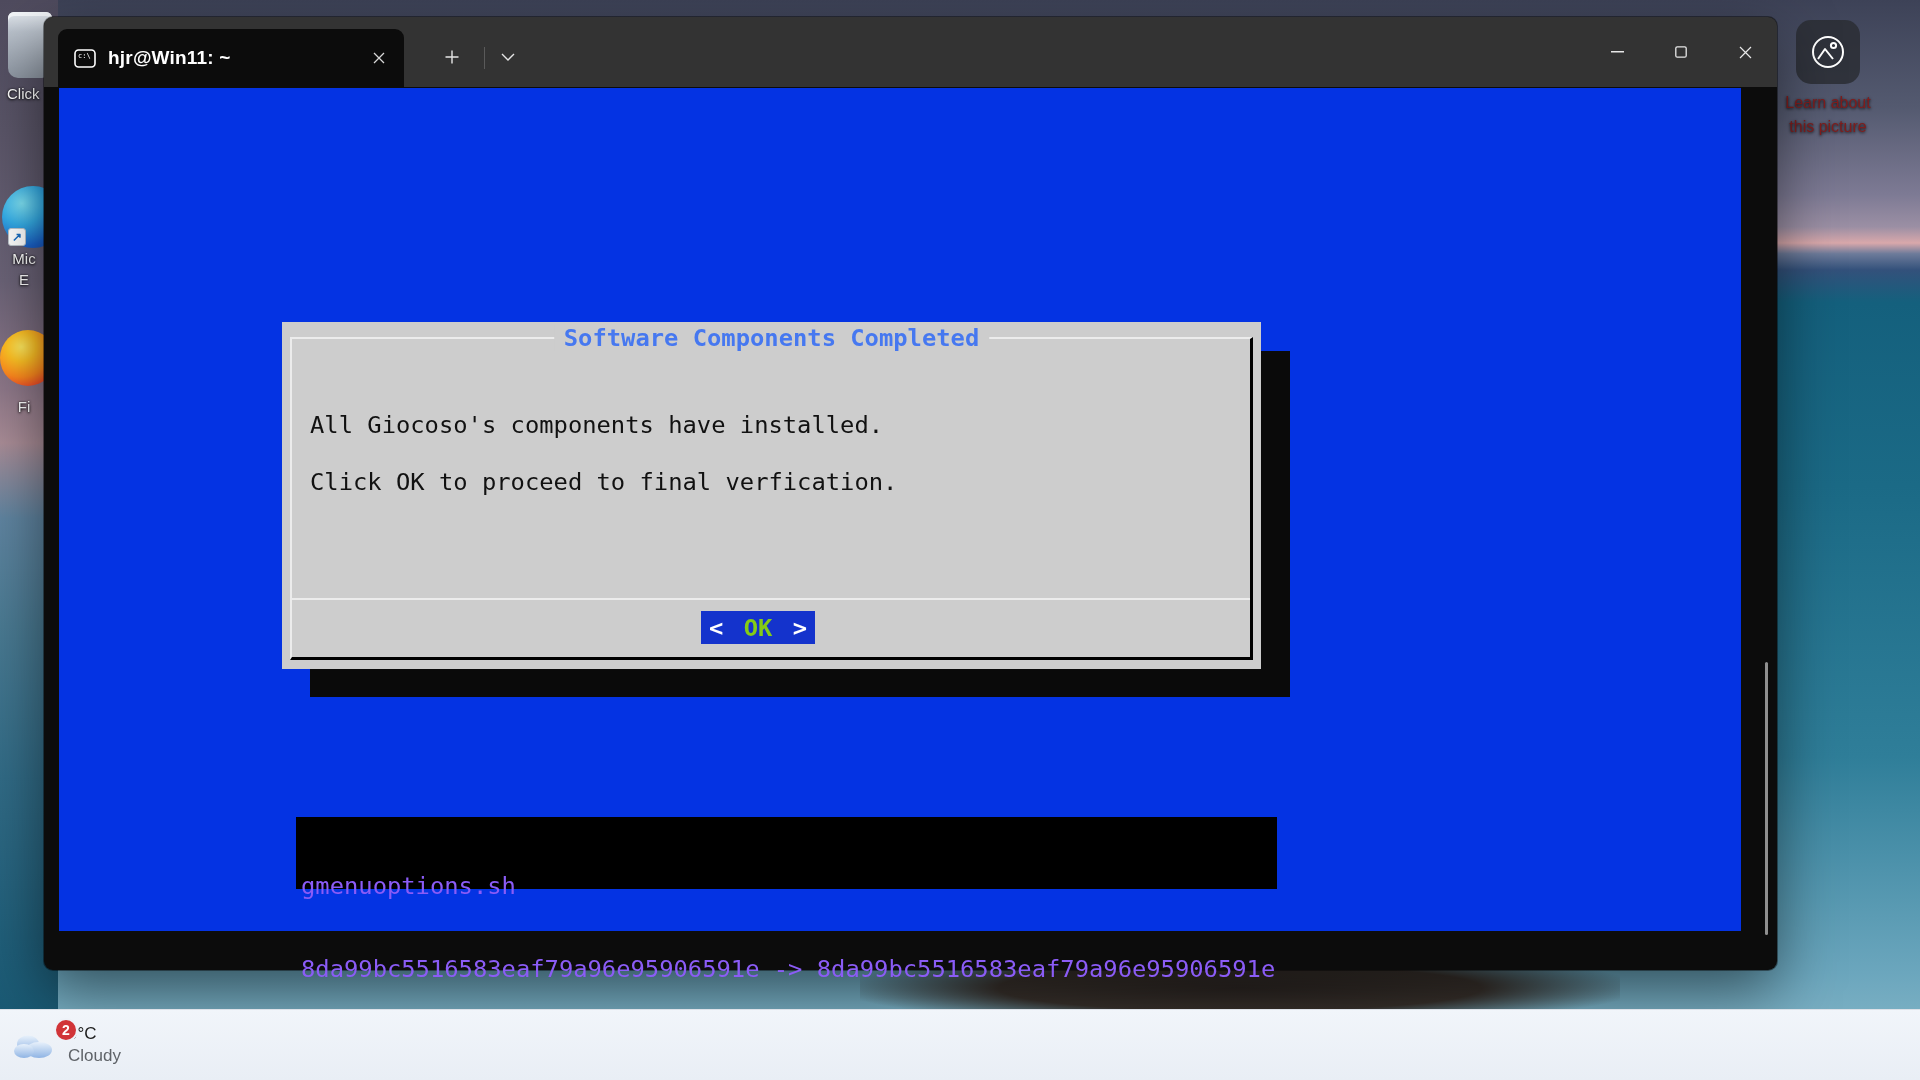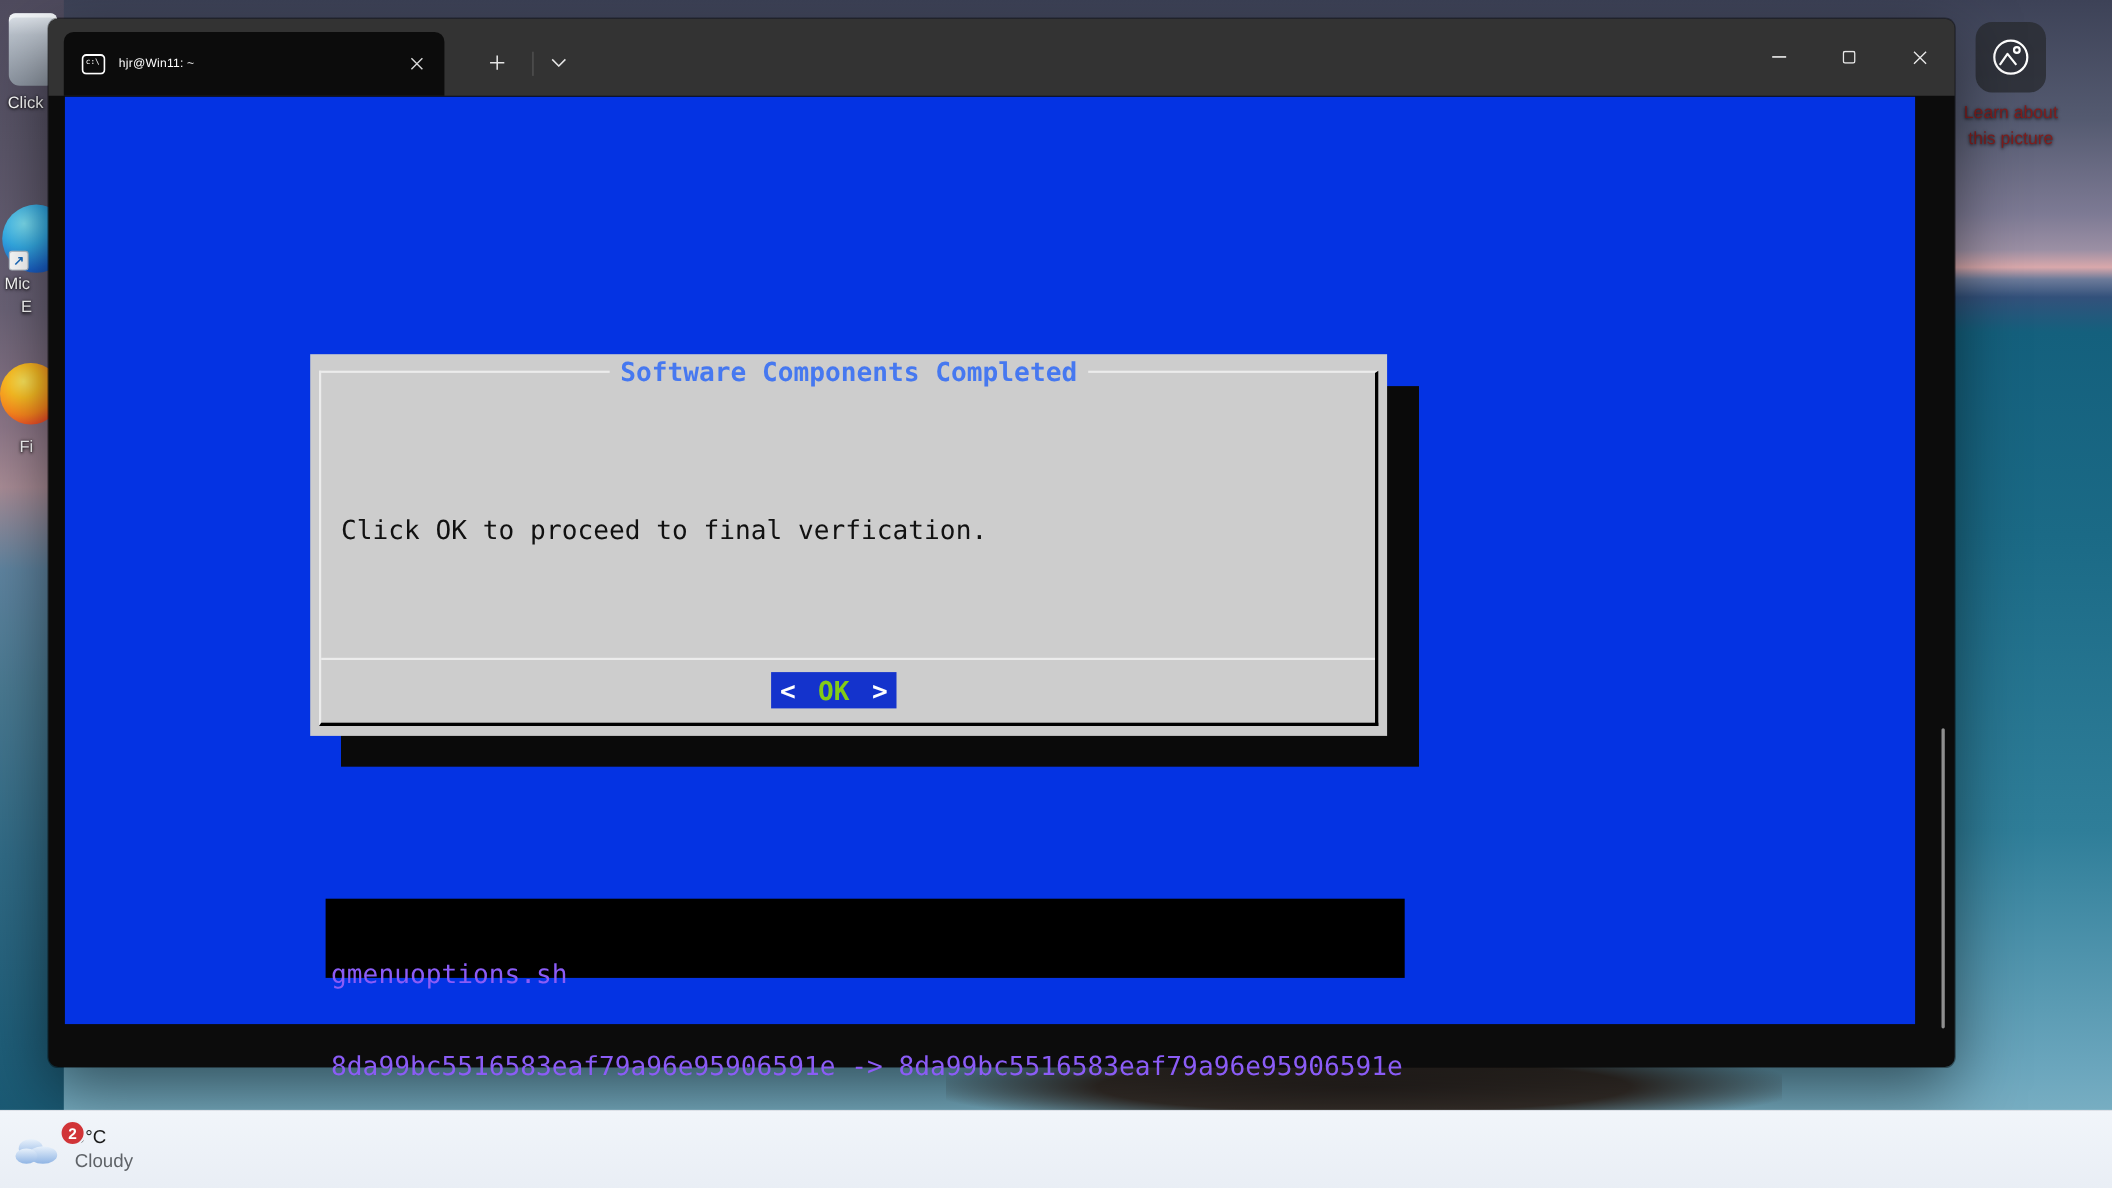--- a/index.html
+++ b/index.html
@@ -27,21 +27,21 @@
   .learn-box { position:absolute; left:1796px; top:20px; width:64px; height:64px; border-radius:15px;
     background: rgba(42,44,50,.82); display:flex; align-items:center; justify-content:center; }
   .learn-line { position:absolute; width:140px; left:1758px; text-align:center; color:#7f1d1d; font-size:16px; text-shadow:0 1px 3px rgba(0,0,0,.9); }
 
   
   .window { position:absolute; left:44px; top:17px; width:1733px; height:953px; background:#0c0c0c;
     border-radius:9px; box-shadow: 0 0 0 1px rgba(0,0,0,.4), 0 22px 60px rgba(0,0,0,.5); }
   .tabbar { position:absolute; left:0; top:0; width:100%; height:70px; background:#333333; border-radius:9px 9px 0 0; }
   .tab { position:absolute; left:14px; top:12px; width:346px; height:58px; background:#0c0c0c; border-radius:9px 9px 0 0;
     display:flex; align-items:center; padding:0 12px 0 16px; gap:12px; }
-  .tab-title { color:#ffffff; font-size:11px; font-weight:400; letter-spacing:.2px; flex:1; }
+  .tab-title { color:#ffffff; font-size:19px; font-weight:700; letter-spacing:.2px; flex:1; }
   .tab-close { width:26px; height:26px; display:flex; align-items:center; justify-content:center; border-radius:4px; }
   .bar-btn { position:absolute; top:22px; width:36px; height:36px; display:flex; align-items:center; justify-content:center; border-radius:5px; }
   .tab-divider { position:absolute; left:440px; top:30px; width:1px; height:22px; background:#5a5a5a; }
   .cap-btns { position:absolute; right:0; top:0; height:70px; display:flex; }
   .cap-btn { width:64px; height:70px; display:flex; align-items:center; justify-content:center; }
 
   
   .screen { position:absolute; left:15px; top:71px; width:1682px; height:843px; background:#0433e3;
     font-family:"DejaVu Sans Mono", monospace;padding-left:34px; }
   .scroll-thumb { position:absolute; left:1721px; top:645px; width:3px; height:273px; background:#8f8f8f; border-radius:2px; }
@@ -77,21 +77,21 @@
 <div class="wall-left"></div>
 <div class="wall-rocks"></div>
 
 <div>
   <div class="bin-icon"></div>
   <div class="dicon-label" style="left:7px; top:85px;">Click</div>
 </div>
 <div>
   <div class="edge-desk"></div>
   <div class="shortcut-badge">↗</div>
-  <div class="dicon-label" style="left:4px; top:250px; width:40px; text-align:left;">Mic</div>
+  <div class="dicon-label" style="left:4px; top:250px; width:40px; text-align:center;">Mic</div>
   <div class="dicon-label" style="left:4px; top:271px; width:40px; text-align:center;">E</div>
 </div>
 <div>
   <div class="fx-desk"></div>
   <div class="dicon-label" style="left:4px; top:398px; width:40px; text-align:center;">Fi</div>
 </div>
 
 <div>
   <div class="learn-box">
     <svg width="36" height="36" viewBox="0 0 36 36">
@@ -146,20 +146,21 @@
           </svg>
       </div>
     </div>
   </div>
 
   <div class="screen">
     <div class="dlg-shadow"></div>
     <div class="dialog">
       <div class="inner-box"></div>
       <div class="dlg-title">Software Components Completed</div>
+      <div class="dlg-msg" style="top:90px;">All Giocoso's components have installed.</div>
       <div class="dlg-msg" style="top:147px;">Click OK to proceed to final verfication.</div>
       <div class="dlg-sep"></div>
       <div class="ok-btn">
         <span>&lt;</span>
         <span class="ok-label">OK</span>
         <span>&gt;</span>
       </div>
     </div>
     <div class="log-block">
       <div>gmenuoptions.sh</div>

